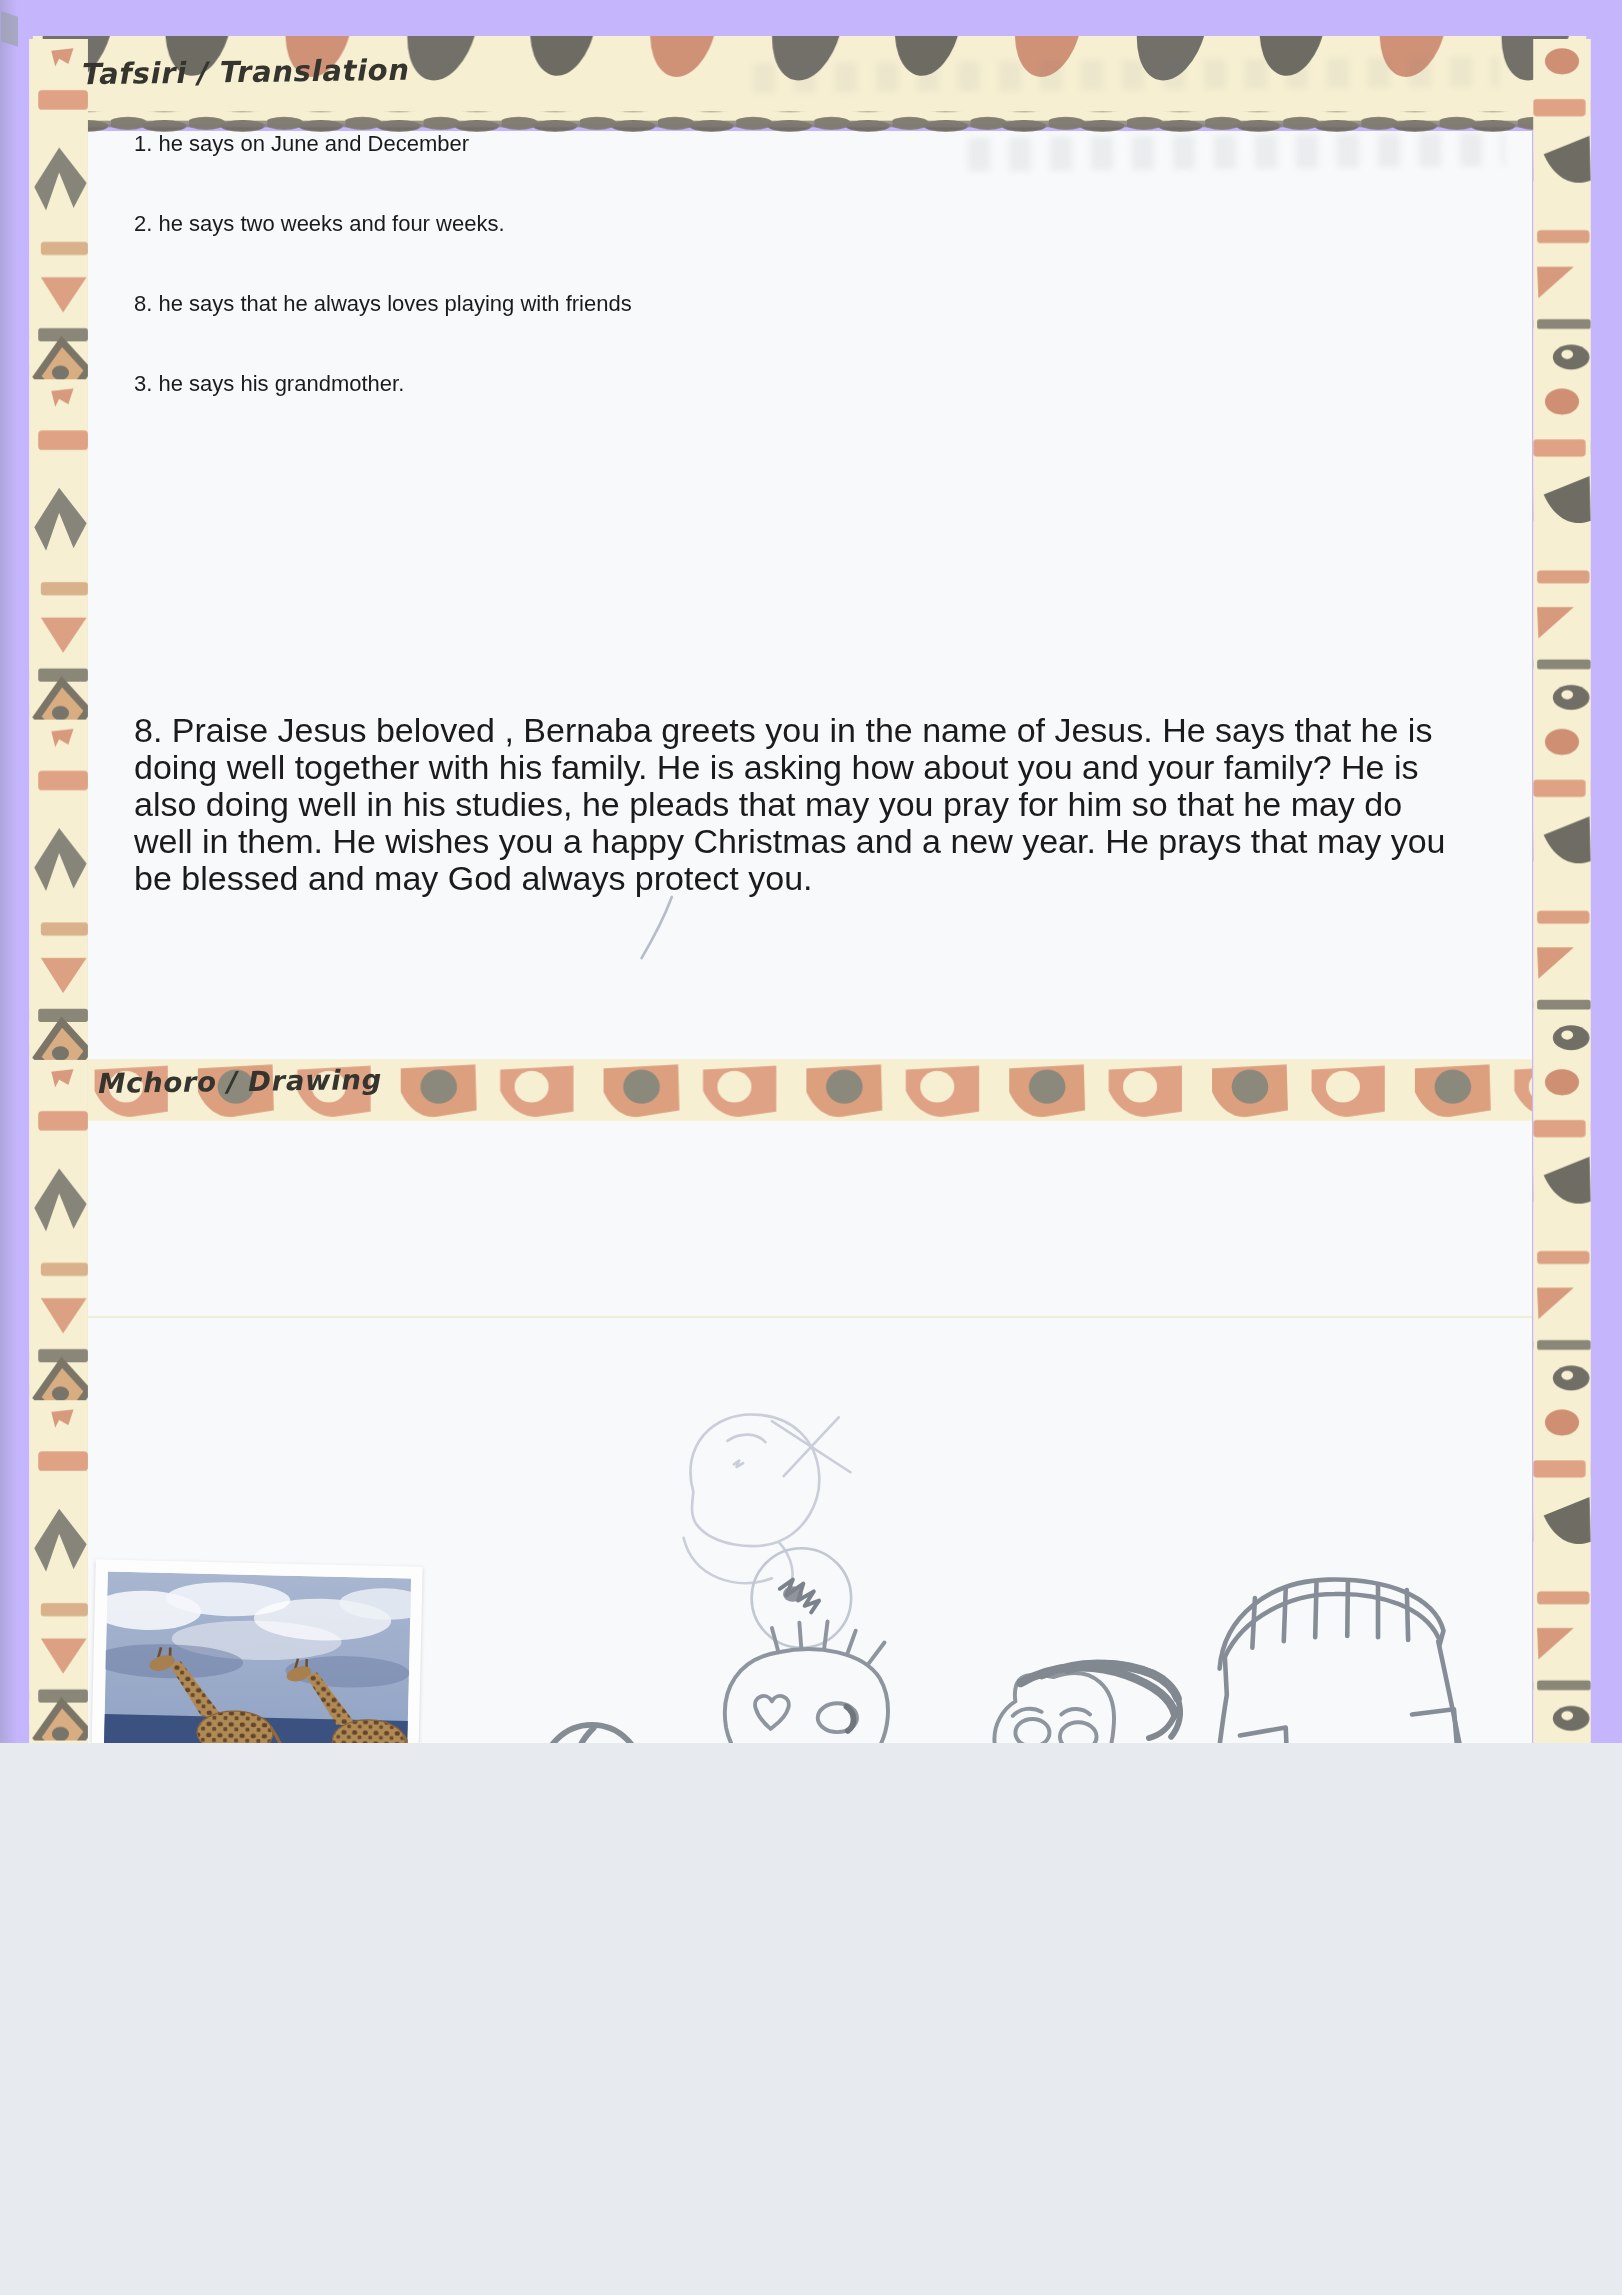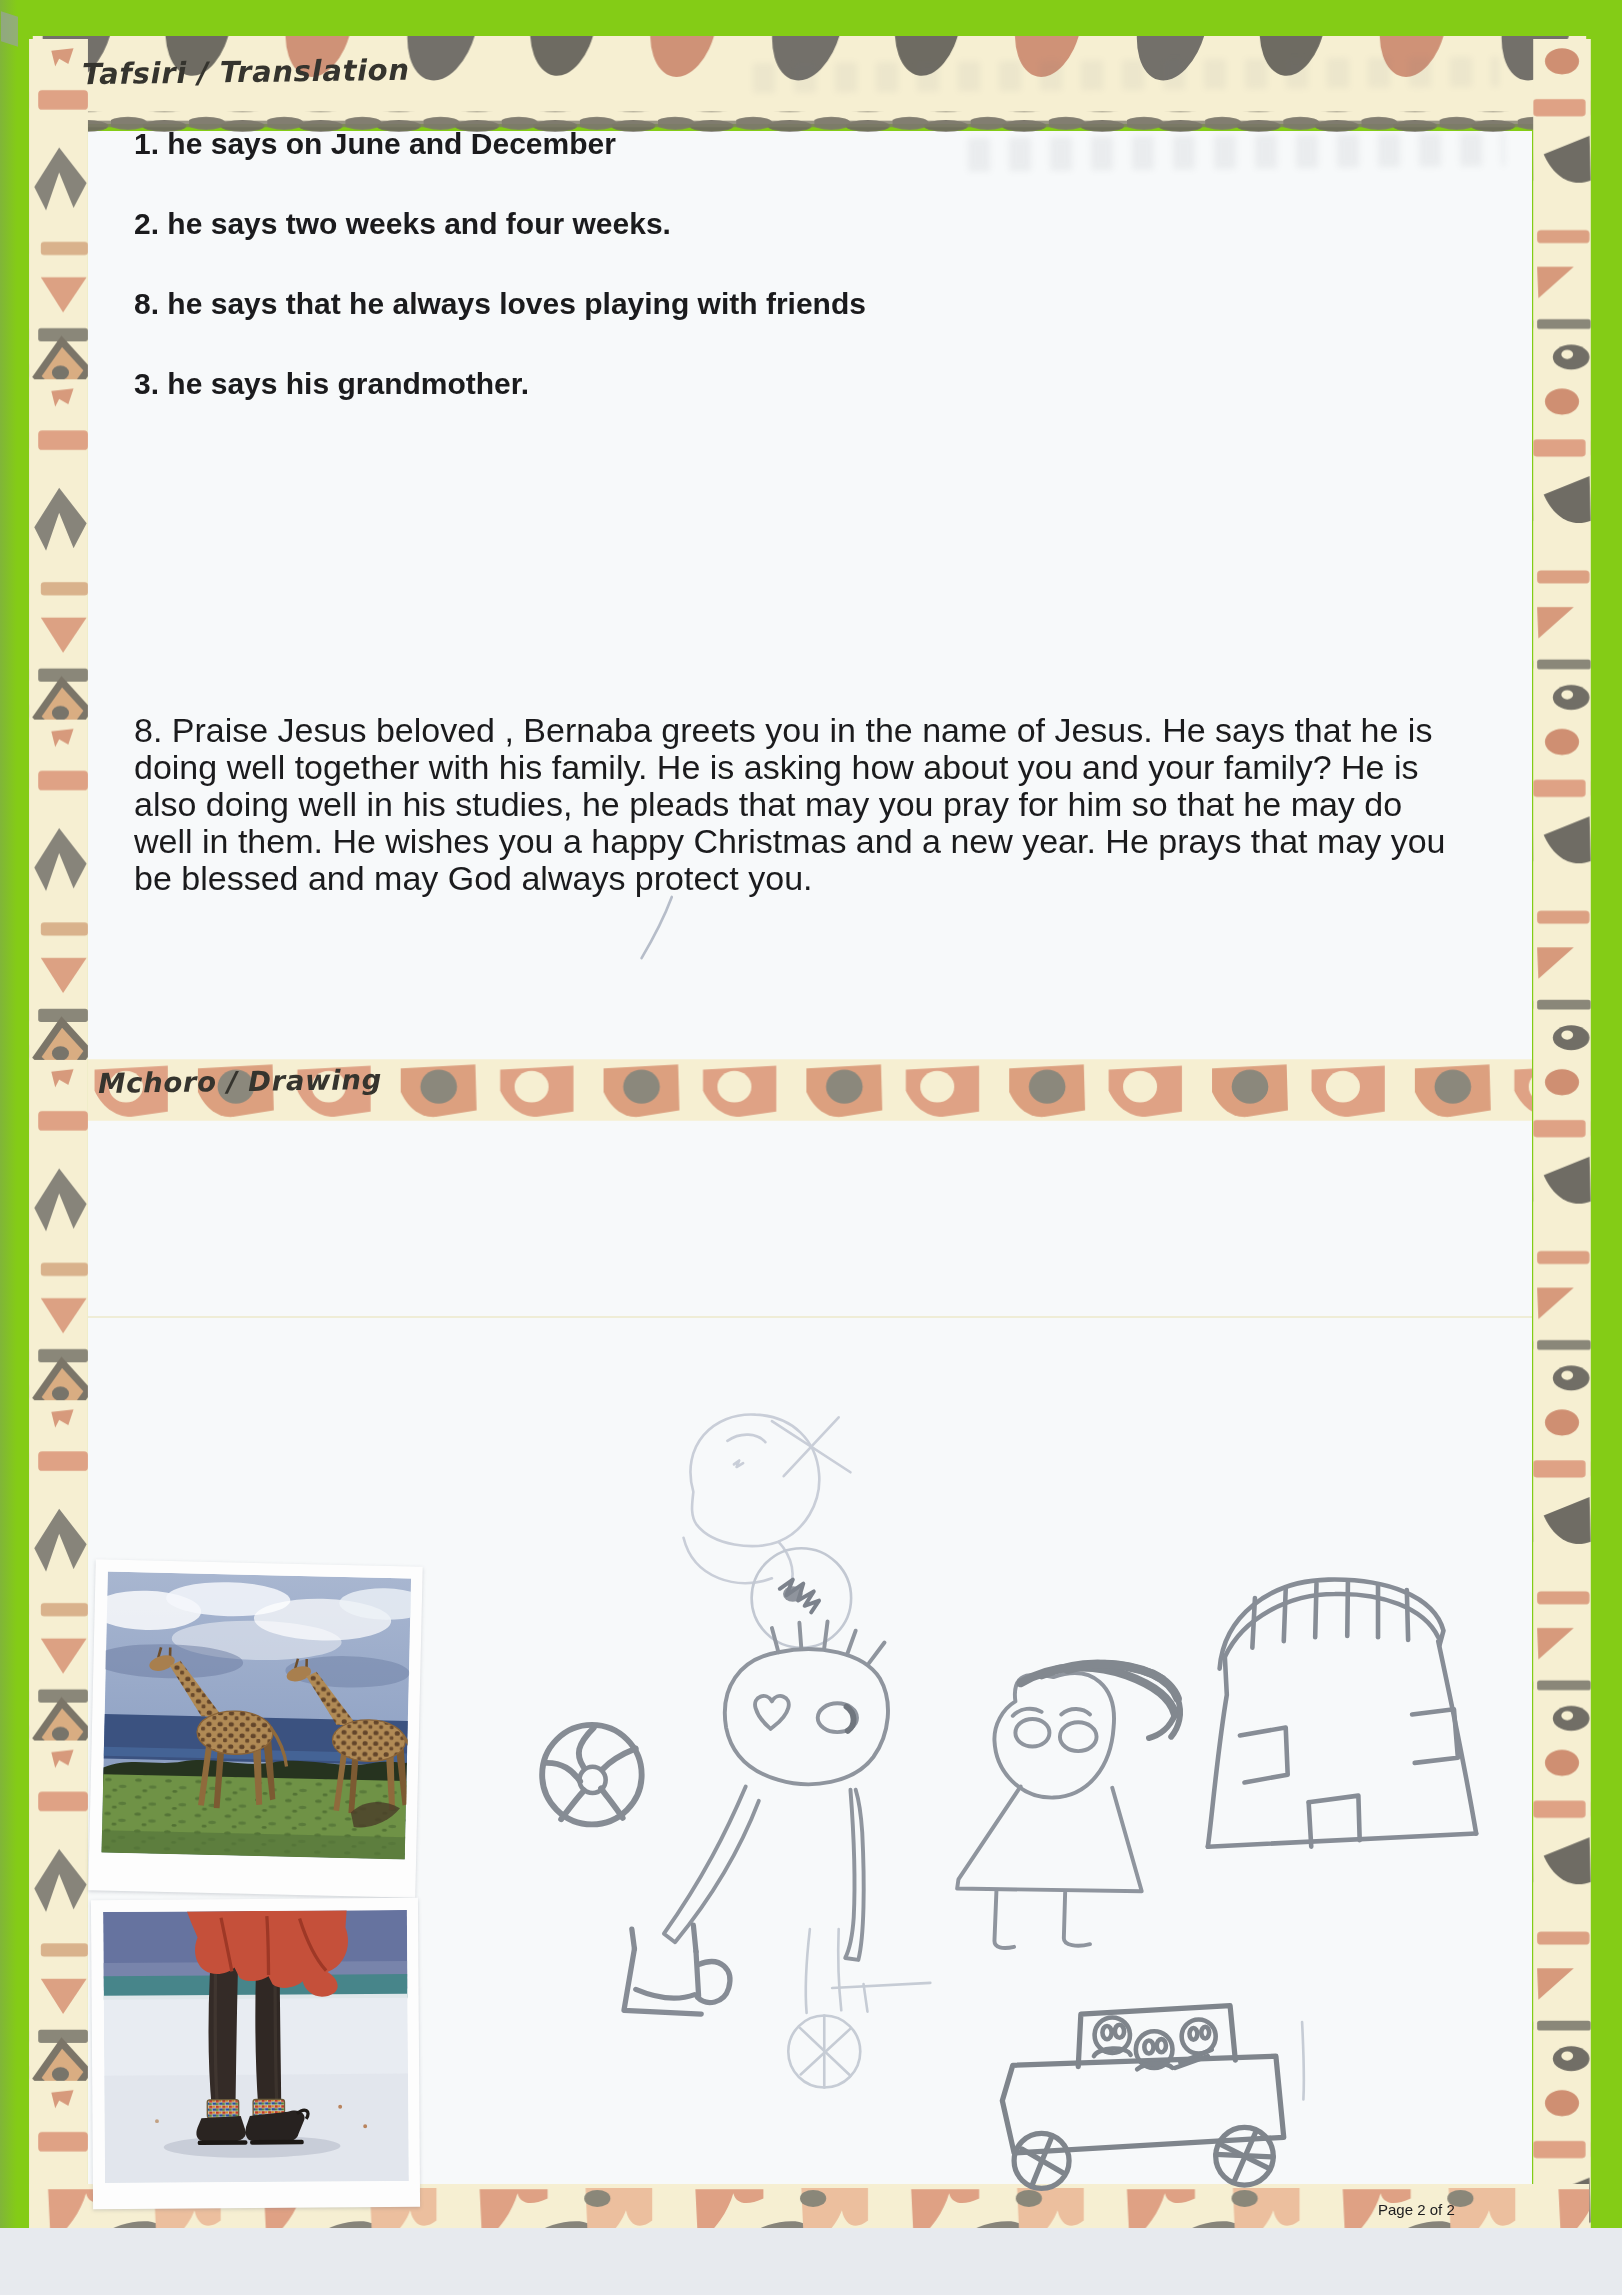--- a/index.html
+++ b/index.html
@@ -1,30 +1,30 @@
 <!DOCTYPE html>
 <html style="font-size:10.5px"><head>
 <meta charset="utf-8">
 <style>
   html,body{margin:0;padding:0;background:#e7eaee;}
-  .page{position:relative;width:1623px;height:2228px;background:#84cc16;overflow:hidden;
+  .page{position:relative;width:1623px;height:1743px;background:#c4b5fd;overflow:hidden;
         font-family:"Liberation Sans",sans-serif;color:#1b1b1d;}
   .abs{position:absolute;}
   .interior{left:88px;top:131px;width:1444px;height:2055px;background:#f7f9fa;}
   .band{display:block;}
   .band-top{left:29.4px;top:36px;}
   .band-left{left:29.4px;top:39px;}
   .band-right{left:1533px;top:39px;}
   .band-bottom{left:29.4px;top:2184px;}
   .band-mchoro{left:88px;top:1059px;}
   .hand{font-family:"DejaVu Sans",sans-serif;font-style:italic;font-weight:600;
         color:#35342e;letter-spacing:0.7px;transform:rotate(-0.8deg);}
   .title{left:82px;top:55px;font-size:29px;}
   .mchoro{left:98px;top:1065px;font-size:27.5px;}
-  .list{left:134px;top:127px;width:1374px;font-size:30px;line-height:34px;font-weight:bold;}
+  .list{left:134px;top:127px;width:1374px;font-size:22px;line-height:34px;}
   .list .item{margin-bottom:46px;}
   .para{left:134px;top:712px;width:1328px;font-size:34px;line-height:37px;}
   .footer{left:1378px;top:2201px;font-size:15px;color:#1d1d1f;}
   .photo{background:#fdfdfd;box-shadow:0 1.3px 3.9px rgba(90,100,115,.25);}
   .photo-giraffes{left:92px;top:1563px;width:327px;height:331px;transform:rotate(1.3deg);}
   .photo-giraffes svg{margin:11.8px 0 0 11.8px;display:block;}
   .photo-legs{left:92px;top:1899px;width:327px;height:309px;transform:rotate(-0.4deg);}
   .photo-legs svg{margin:11.8px 0 0 11.8px;display:block;}
   .smudge{background:repeating-linear-gradient(90deg,rgba(110,115,125,.55) 0 22px,transparent 22px 41px);
           filter:blur(3.3px);}

